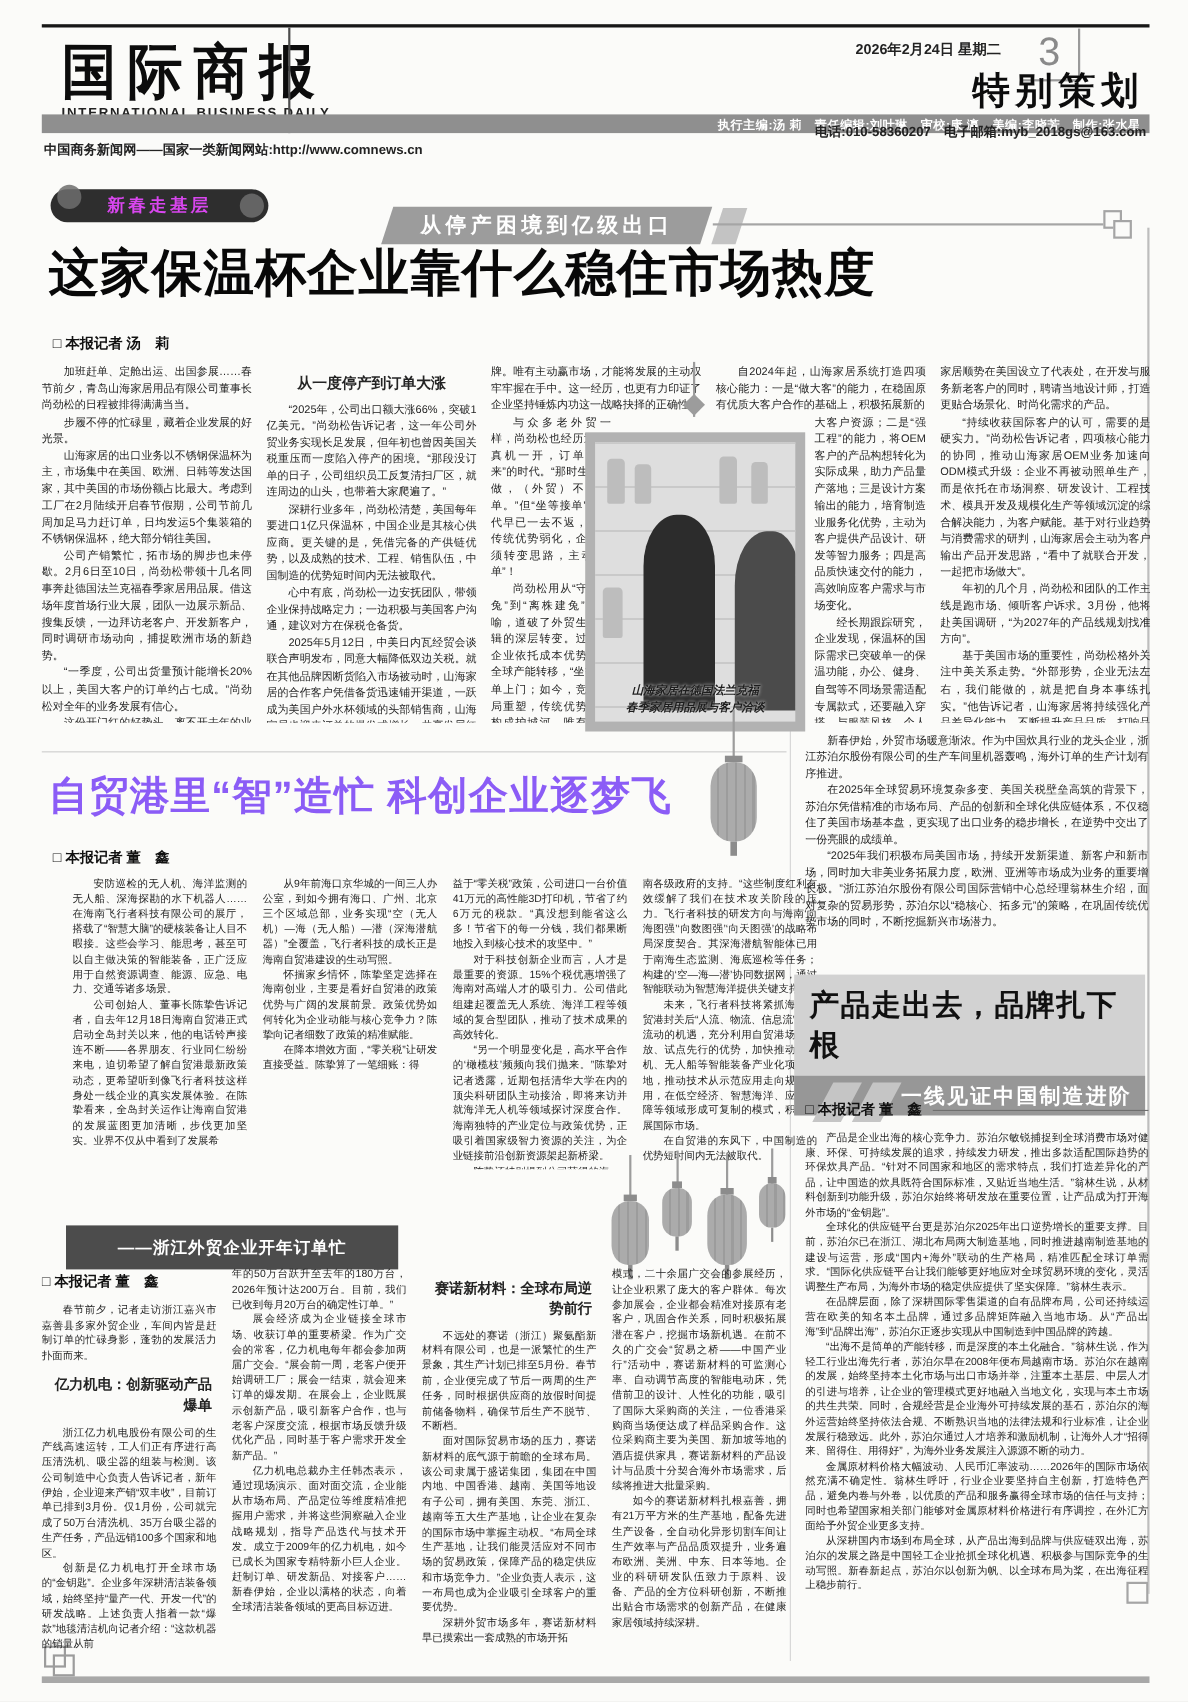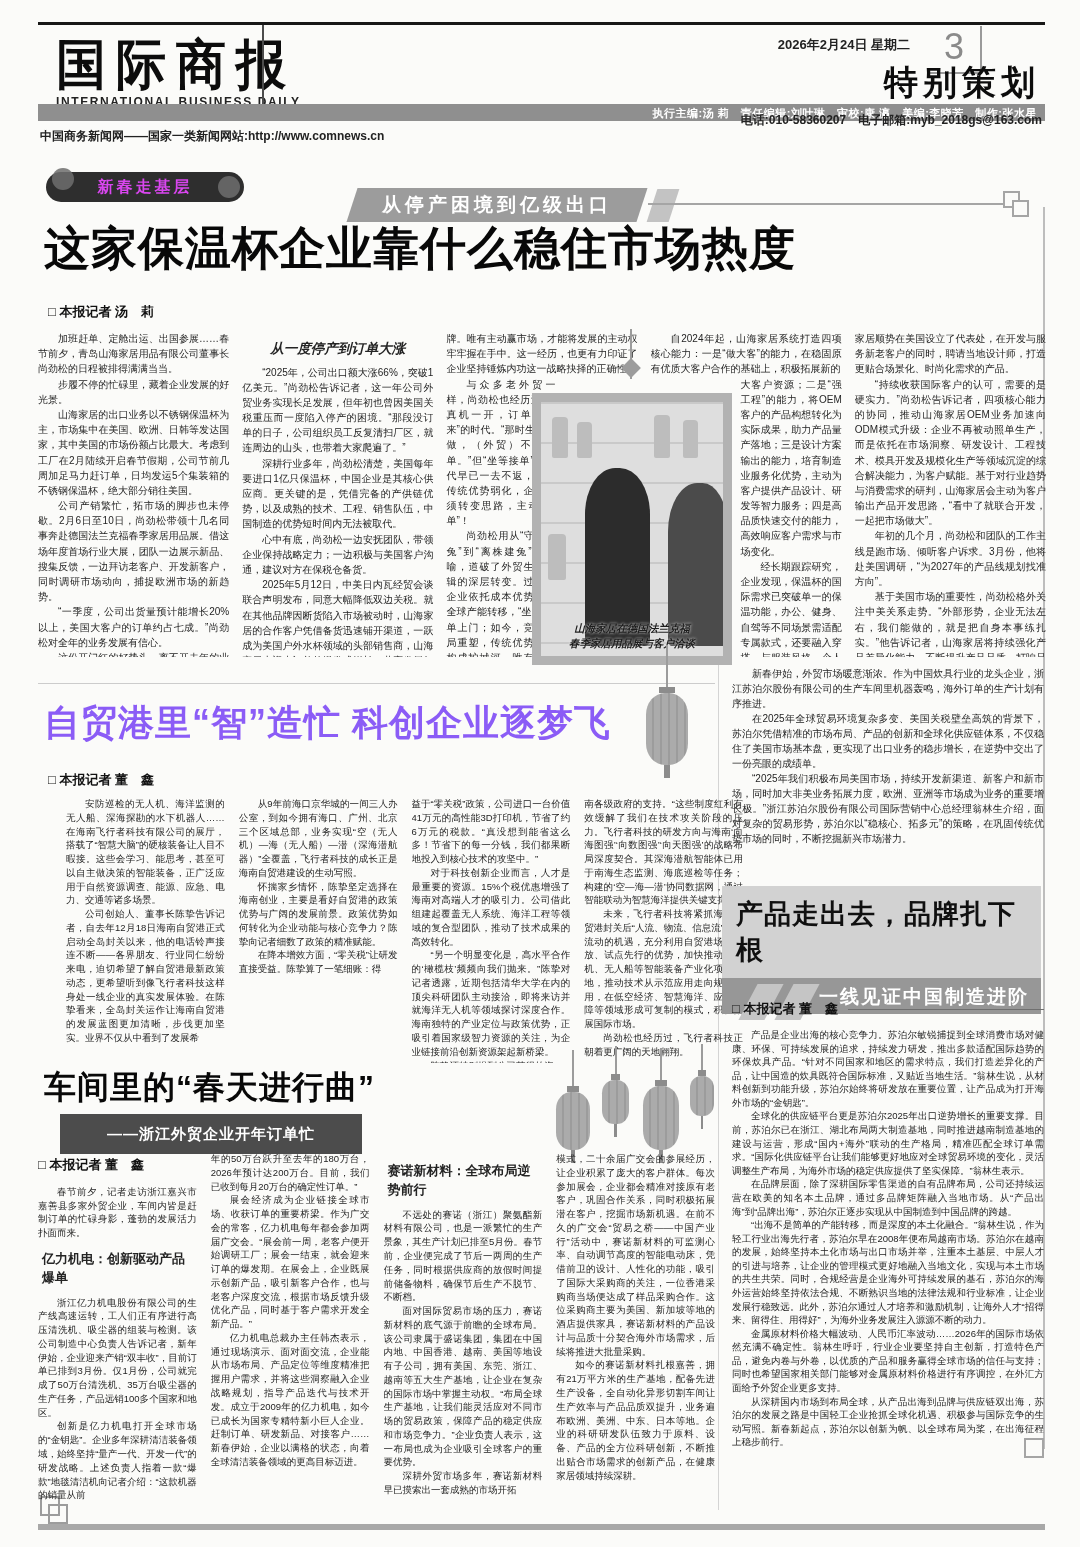--- a/index.html
+++ b/index.html
@@ -44,22 +44,22 @@
            border-radius:45%/30%;}
   .lantern::before{content:"";position:absolute;left:32%;top:-6px;width:36%;height:6px;background:#8c8c8c;}
   .lantern::after{content:"";position:absolute;left:44%;bottom:-13px;width:12%;height:13px;background:#8c8c8c;}
   .knot{position:absolute;width:14px;height:14px;background:#9c9c9c;transform:rotate(45deg);}
 
   
   .byline{font-size:13px;font-weight:bold;color:#111;}
   .para{text-indent:2em;margin:0;}
   .para.cont,.cont .para:first-child{text-indent:0;}
   .cont{text-indent:0;}
-  .col-subhead{font-size:13.5px;font-weight:bold;text-align:center;margin:8px 0 5px;text-indent:0;font-style:italic;}
-  .col-subhead2{font-size:13px;font-weight:bold;text-align:left;line-height:1.45;margin:10px 4px 8px;text-indent:0;}
+  .col-subhead{font-size:13.5px;font-weight:bold;text-align:center;margin:8px 0 5px;text-indent:0;}
+  .col-subhead2{font-size:13px;font-weight:bold;text-align:right;line-height:1.45;margin:10px 4px 8px;text-indent:0;}
 
   
   .a1-title{position:absolute;left:44px;top:218px;font-size:46px;font-weight:900;letter-spacing:1px;color:#080808;}
   .a1-byline{position:absolute;left:48px;top:303px;}
   .a1-body{position:absolute;left:38px;top:331px;width:1008px;height:326px;display:flex;gap:13px;}
   .a1-body .col{flex:1;overflow:hidden;text-align:justify;font-size:10px;line-height:1.52;color:#242424;}
   .narrow-l{width:57%;}
   .narrow-r{width:53%;margin-left:47%;}
   .photo{position:absolute;left:494px;top:62px;width:200px;height:272px;background:#b2b2b2;padding:9px;box-sizing:border-box;}
   .photo-img{position:relative;width:100%;height:100%;background:#dedede;overflow:hidden;
@@ -215,21 +215,21 @@
       </div>
     <div class="col">
         <div class="para cont">益于“零关税”政策，公司进口一台价值41万元的高性能3D打印机，节省了约6万元的税款。“真没想到能省这么多！节省下的每一分钱，我们都果断地投入到核心技术的攻坚中。”</div>
         <div class="para">对于科技创新企业而言，人才是最重要的资源。15%个税优惠增强了海南对高端人才的吸引力。公司借此组建起覆盖无人系统、海洋工程等领域的复合型团队，推动了技术成果的高效转化。</div>
         <div class="para">“另一个明显变化是，高水平合作的‘橄榄枝’频频向我们抛来。”陈挚对记者透露，近期包括清华大学在内的顶尖科研团队主动接洽，即将来访并就海洋无人机等领域探讨深度合作。海南独特的产业定位与政策优势，正吸引着国家级智力资源的关注，为企业链接前沿创新资源架起新桥梁。</div>
         <div class="para">陈挚还特别提到公司获得的海</div>
       </div>
     <div class="col">
         <div class="para cont">南各级政府的支持。“这些制度红利有效缓解了我们在技术攻关阶段的压力。飞行者科技的研发方向与海南‘向海图强’‘向数图强’‘向天图强’的战略布局深度契合。其深海潜航智能体已用于南海生态监测、海底巡检等任务；构建的‘空—海—潜’协同数据网，通过智能联动为智慧海洋提供关键支撑。”</div>
         <div class="para">未来，飞行者科技将紧抓海南自贸港封关后“人流、物流、信息流”高效流动的机遇，充分利用自贸港场景开放、试点先行的优势，加快推动无人机、无人船等智能装备产业化项目落地，推动技术从示范应用走向规模应用，在低空经济、智慧海洋、应急保障等领域形成可复制的模式，积极拓展国际市场。</div>
-        <div class="para">尚劲松也经历过，飞行者科技正朝着更广阔的天地翱翔。</div>
+        <div class="para">在自贸港的东风下，中国制造的优势短时间内无法被取代。</div>
       </div>
   </div>
 
   <div class="sb-lead">
       <div class="para">新春伊始，外贸市场暖意渐浓。作为中国炊具行业的龙头企业，浙江苏泊尔股份有限公司的生产车间里机器轰鸣，海外订单的生产计划有序推进。</div>
       <div class="para">在2025年全球贸易环境复杂多变、美国关税壁垒高筑的背景下，苏泊尔凭借精准的市场布局、产品的创新和全球化供应链体系，不仅稳住了美国市场基本盘，更实现了出口业务的稳步增长，在逆势中交出了一份亮眼的成绩单。</div>
       <div class="para">“2025年我们积极布局美国市场，持续开发新渠道、新客户和新市场，同时加大非美业务拓展力度，欧洲、亚洲等市场成为业务的重要增长极。”浙江苏泊尔股份有限公司国际营销中心总经理翁林生介绍，面对复杂的贸易形势，苏泊尔以“稳核心、拓多元”的策略，在巩固传统优势市场的同时，不断挖掘新兴市场潜力。</div>
     </div>
   <div class="sb-box">
     <div class="sb-box-title">产品走出去，品牌扎下根</div>
@@ -253,21 +253,20 @@
 
   <div class="cord" style="left:572px;top:1050px;height:42px;"></div>
   <div class="lantern" style="left:556px;top:1092px;width:34px;height:58px;"></div>
   <div class="cord" style="left:615px;top:1046px;height:34px;"></div>
   <div class="lantern" style="left:602px;top:1080px;width:27px;height:44px;"></div>
   <div class="cord" style="left:660px;top:1048px;height:38px;"></div>
   <div class="lantern" style="left:643px;top:1086px;width:36px;height:64px;"></div>
   <div class="cord" style="left:701px;top:1044px;height:32px;"></div>
   <div class="lantern" style="left:690px;top:1076px;width:24px;height:40px;"></div>
 
-  <div class="a3-title">车间里的“春天进行曲”</div>
   <div class="a3-banner">
     <span>——浙江外贸企业开年订单忙</span>
   </div>
   <div class="a3-body">
     <div class="col">
       <div class="byline">□ 本报记者 董　鑫</div>
       <div>
           <div class="para">春节前夕，记者走访浙江嘉兴市嘉善县多家外贸企业，车间内皆是赶制订单的忙碌身影，蓬勃的发展活力扑面而来。</div>
           <div class="col-subhead2">亿力机电：创新驱动产品爆单</div>
           <div class="para">浙江亿力机电股份有限公司的生产线高速运转，工人们正有序进行高压清洗机、吸尘器的组装与检测。该公司制造中心负责人告诉记者，新年伊始，企业迎来产销“双丰收”，目前订单已排到3月份。仅1月份，公司就完成了50万台清洗机、35万台吸尘器的生产任务，产品远销100多个国家和地区。</div>

